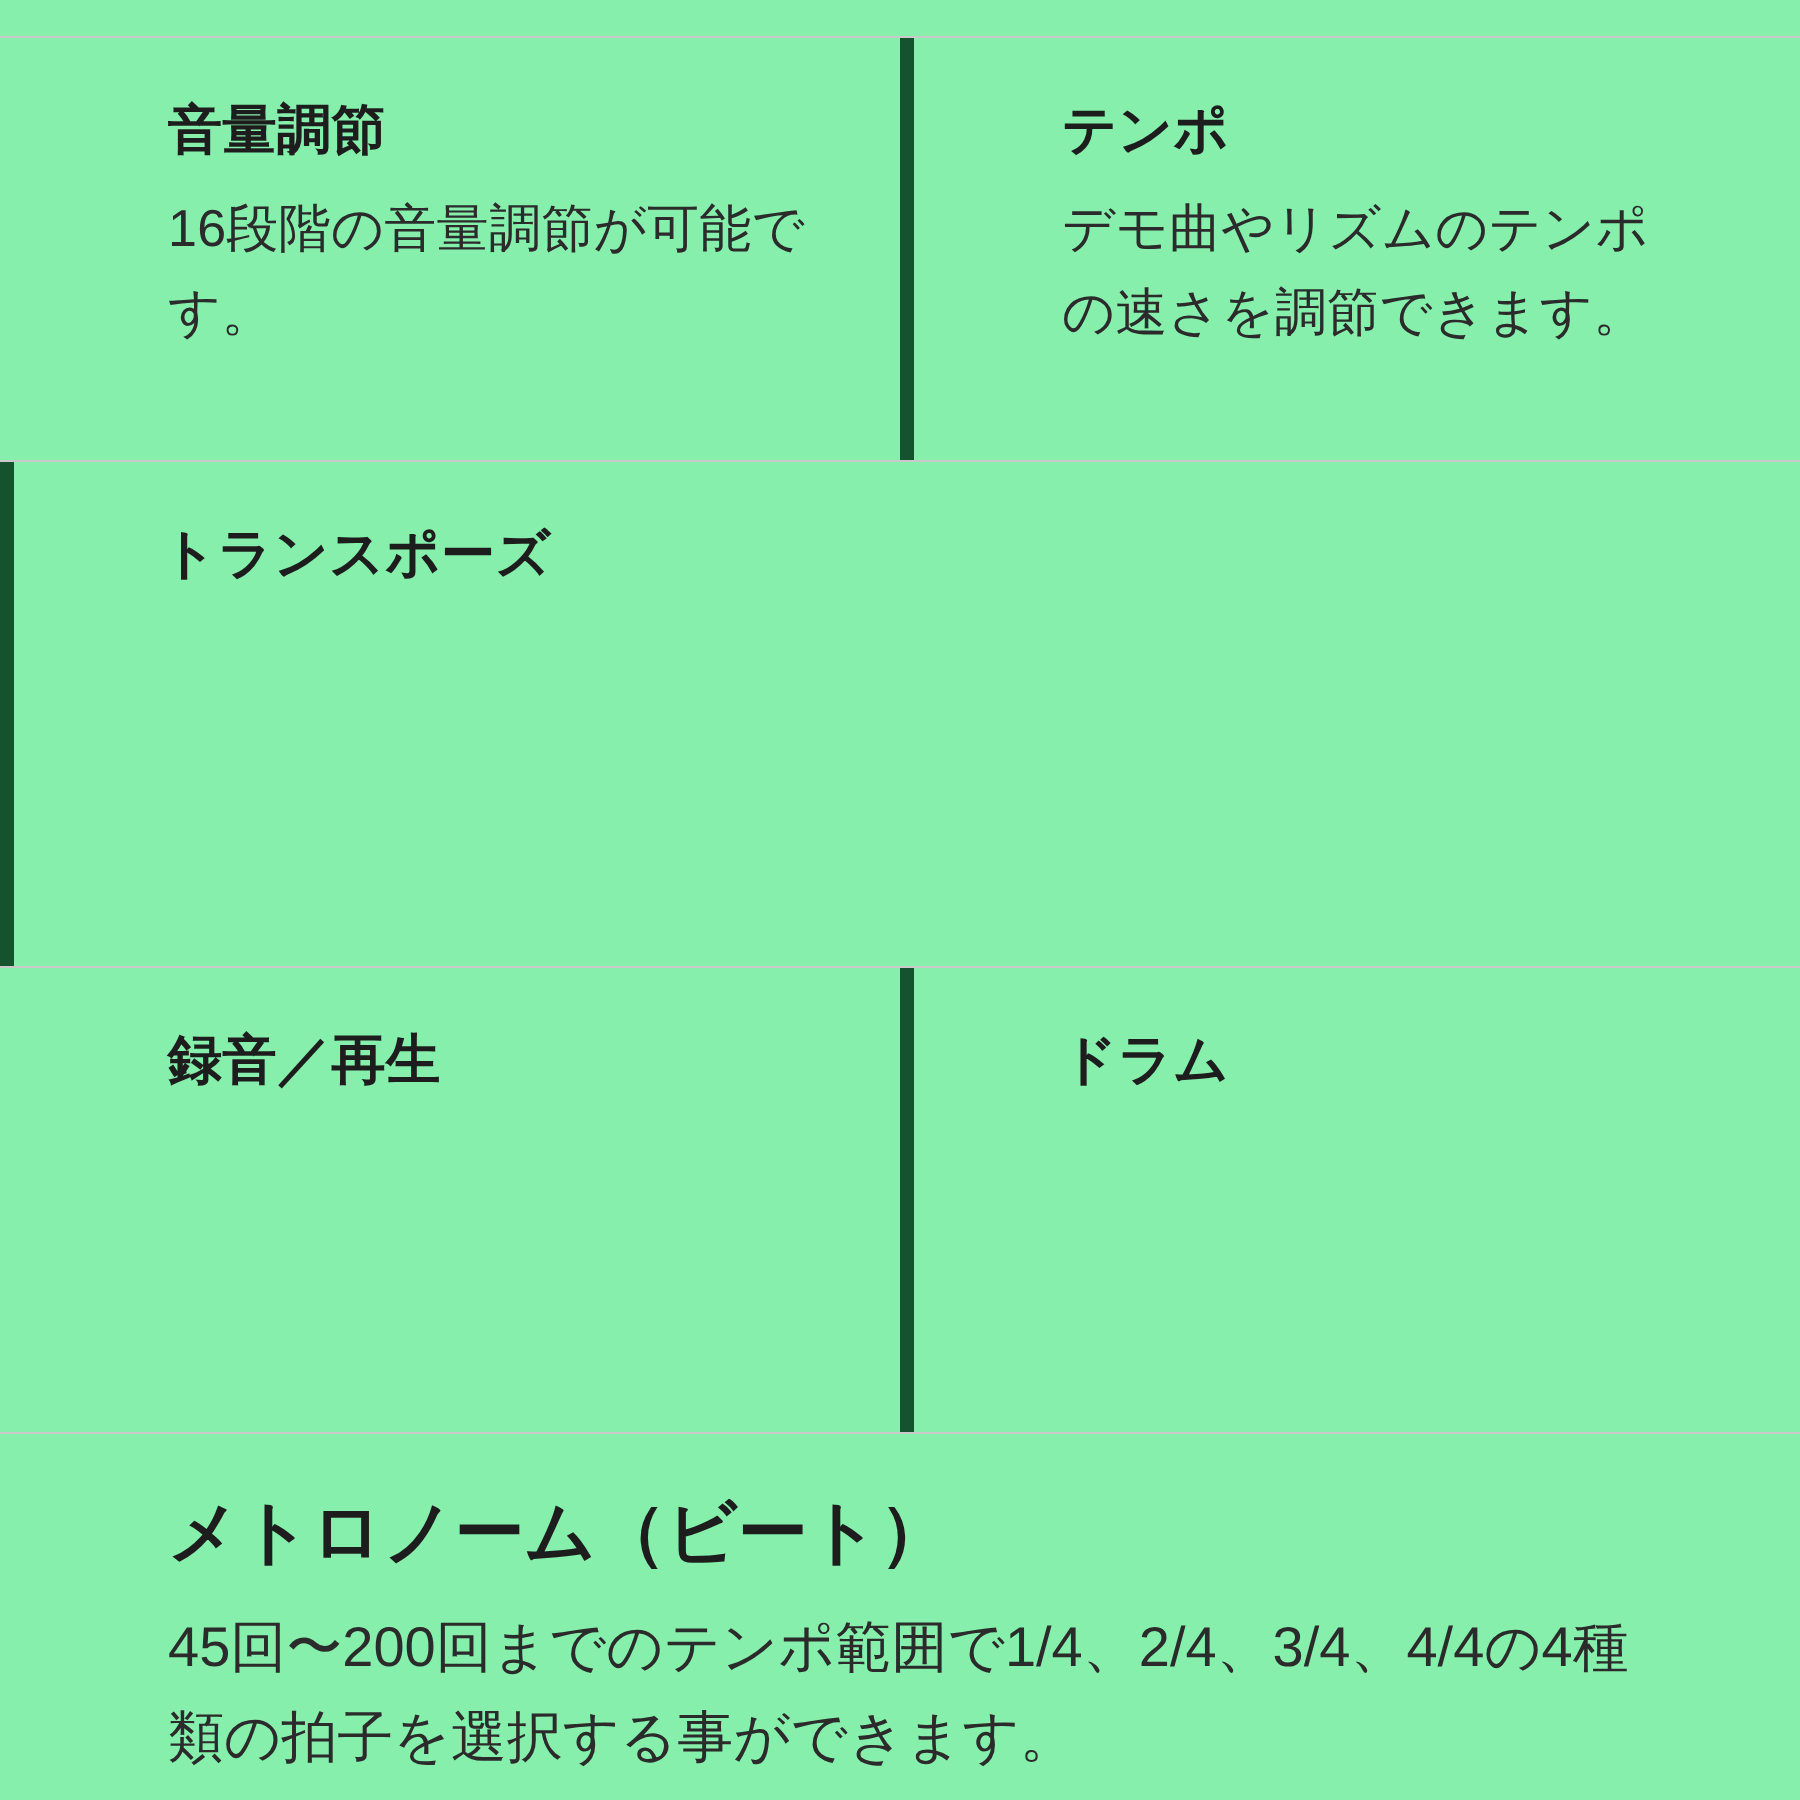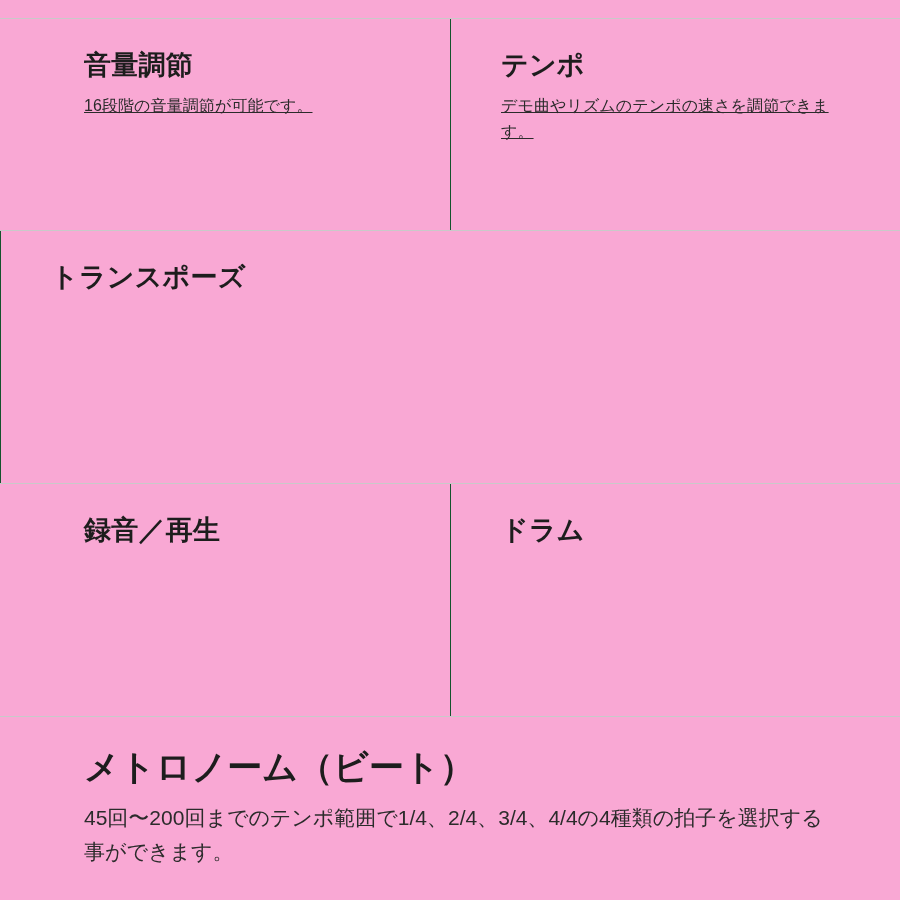--- a/index.html
+++ b/index.html
@@ -13,21 +13,21 @@
     font-family: "Liberation Sans", "DejaVu Sans", sans-serif;
     color: #222222;
     -webkit-font-smoothing: antialiased;
   }
 
   .page {
     position: relative;
     width: 900px;
     height: 900px;
     box-sizing: border-box;
-    background: #f9a8d4;
+    background: #86efac;
   }
 
   
   .grid {
     position: absolute;
     left: 0;
     top: 0;
     width: 900px;
   }
 
@@ -41,41 +41,40 @@
     border-top: 1px solid #c9c9c9;
   }
 
   .cell {
     box-sizing: border-box;
     padding: 30px 40px 26px 84px;
     flex: 0 0 450px;
     width: 450px;
   }
   .cell.right {
-    padding-left: 50px;
+    padding-left: 74px;
     padding-right: 50px;
-    border-left: 1px solid #14532d;
+    border-left: 7px solid #14532d;
   }
 
   .cell h3 {
     margin: 0 0 10px 0;
     font-size: 27px;
     line-height: 1.25;
     font-weight: bold;
     letter-spacing: 0.01em;
     color: #1d1d1d;
   }
 
   .cell p {
     margin: 0;
-    font-size: 16px;
+    font-size: 26px;
     line-height: 1.62;
     color: #2b2b2b;
     letter-spacing: 0.005em;
-    text-decoration: underline;
   }
 
   .row-1 { height: 213px; }
   .row-2 { height: 253px; }
   .row-3 { height: 233px; }
 
   
   .full {
     box-sizing: border-box;
     width: 900px;
@@ -85,21 +84,21 @@
   }
   .full h3 {
     margin: 0 0 12px 0;
     font-size: 35px;
     line-height: 1.25;
     font-weight: bold;
     color: #1d1d1d;
   }
   .full p {
     margin: 0;
-    font-size: 21px;
+    font-size: 28px;
     line-height: 1.62;
     color: #2b2b2b;
   }
 
   .spacer-top { height: 18px; }
 </style>
 </head>
 <body>
 
 <div class="page">

